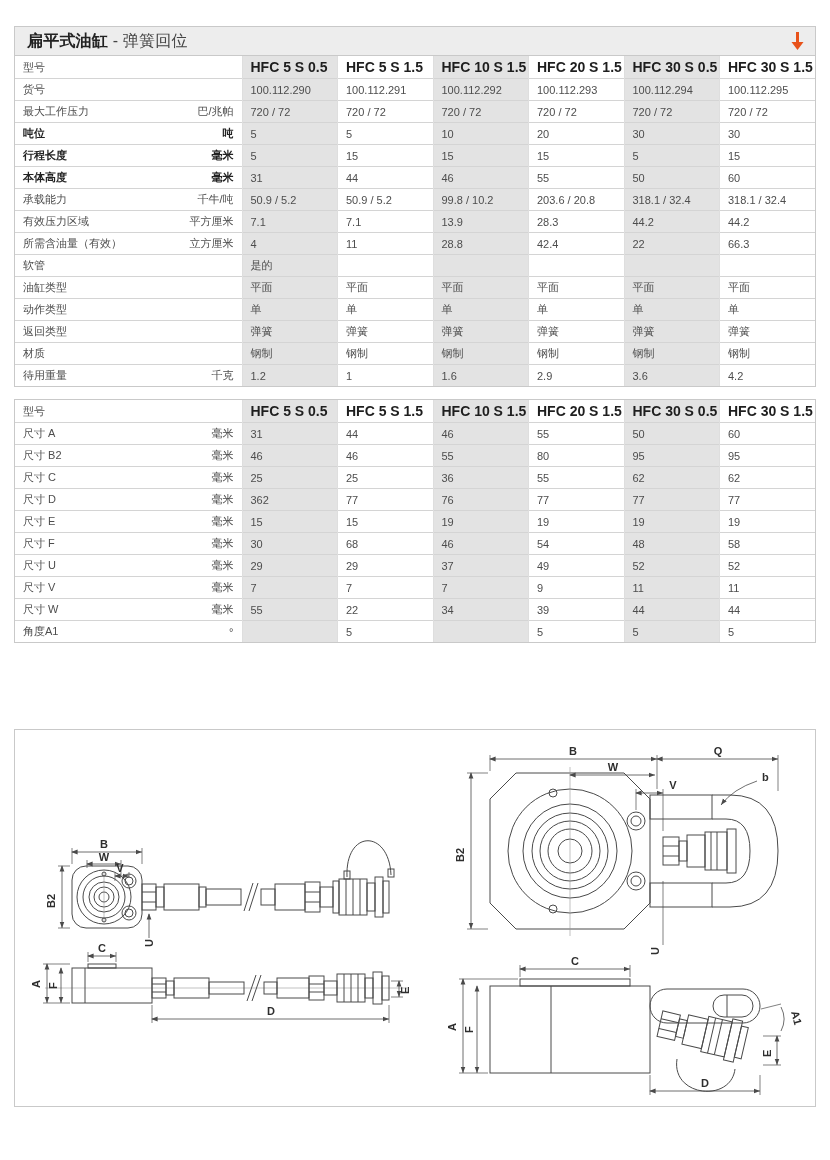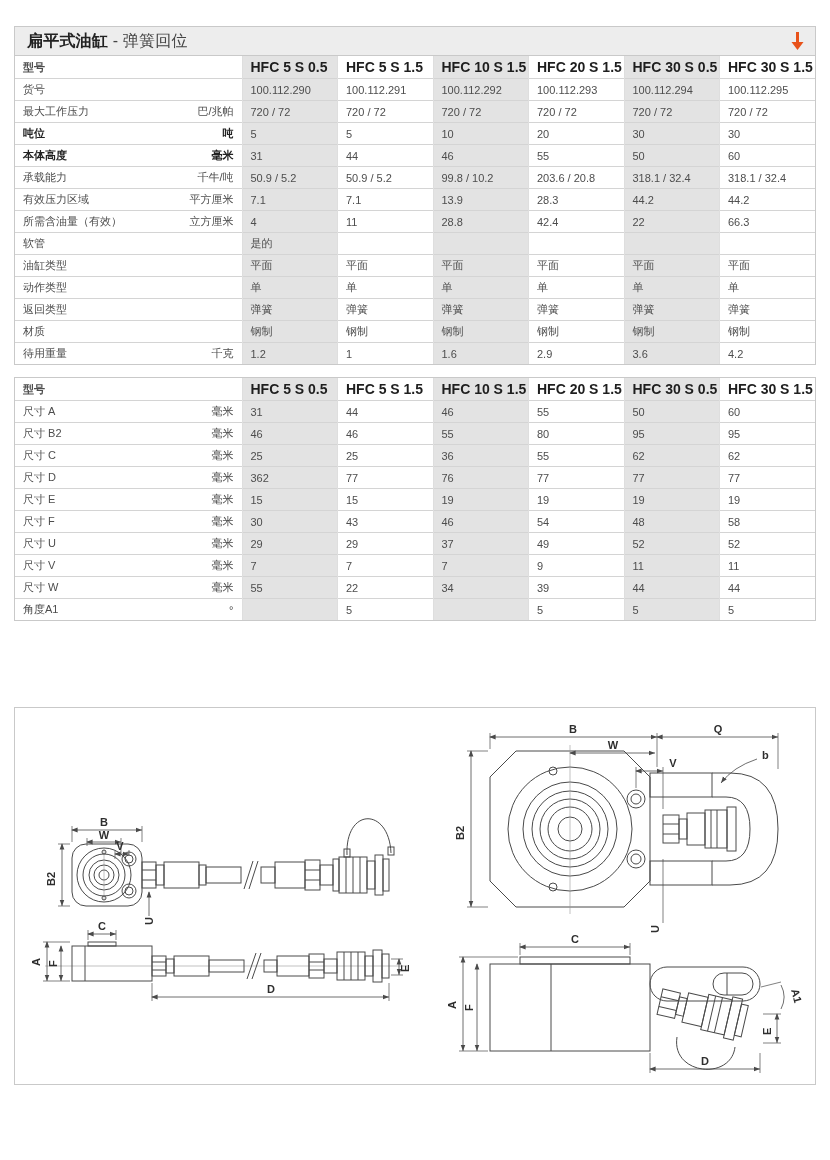--- a/index.html
+++ b/index.html
@@ -23,21 +23,21 @@
   table.spec { width:100%; border-collapse:collapse; table-layout:fixed; font-size:11px; color:#4d4d4d; }
   table.spec td, table.spec th {
     border-top:1px solid #d4d4d4; border-left:1px solid #dedede;
     padding:3px 8px; height:21px; text-align:left; font-weight:400;
     vertical-align:middle; white-space:nowrap; overflow:hidden;
   }
   table.spec tr:first-child td, table.spec tr:first-child th { border-top:none; }
   table.spec td:first-child, table.spec th:first-child { border-left:none; }
   table.spec .gray { background:#e3e3e3; }
   table.spec th.model { font-weight:700; color:#1e1e1e; font-size:14px; }
-  table.spec th.labcell { font-weight:700; }
+  table.spec th.labcell { font-weight:400; }
   .lr { display:flex; justify-content:space-between; align-items:center; }
   .boldrow .lr { font-weight:700; color:#222;text-align:center; }
   .drawpanel {
     border:1px solid #c9c9c9; height:378px; margin-top:86px; background:#fff;
     position:relative;
   }
   .drawpanel svg { display:block; margin:1px auto; }
   svg text.dim { font-size:11px; font-weight:700; fill:#2e2e2e; font-family:"Liberation Sans",sans-serif; }
 </style>
 </head>
@@ -116,20 +116,34 @@
             <td class="val gray">5</td>
             <td class="val">5</td>
             <td class="val gray">10</td>
             <td class="val">20</td>
             <td class="val gray">30</td>
             <td class="val">30</td>
           </tr>
           <tr class="boldrow">
             <td class="labcell">
               <div class="lr">
+                <span>行程长度</span>
+                <span>毫米</span>
+              </div>
+            </td>
+            <td class="val gray">5</td>
+            <td class="val">15</td>
+            <td class="val gray">15</td>
+            <td class="val">15</td>
+            <td class="val gray">5</td>
+            <td class="val">15</td>
+          </tr>
+          <tr class="boldrow">
+            <td class="labcell">
+              <div class="lr">
                 <span>本体高度</span>
                 <span>毫米</span>
               </div>
             </td>
             <td class="val gray">31</td>
             <td class="val">44</td>
             <td class="val gray">46</td>
             <td class="val">55</td>
             <td class="val gray">50</td>
             <td class="val">60</td>
@@ -356,21 +370,21 @@
             <td class="val">19</td>
           </tr>
           <tr>
             <td class="labcell">
               <div class="lr">
                 <span>尺寸 F</span>
                 <span>毫米</span>
               </div>
             </td>
             <td class="val gray">30</td>
-            <td class="val">43</td>
+            <td class="val">68</td>
             <td class="val gray">46</td>
             <td class="val">54</td>
             <td class="val gray">48</td>
             <td class="val">58</td>
           </tr>
           <tr>
             <td class="labcell">
               <div class="lr">
                 <span>尺寸 U</span>
                 <span>毫米</span>

